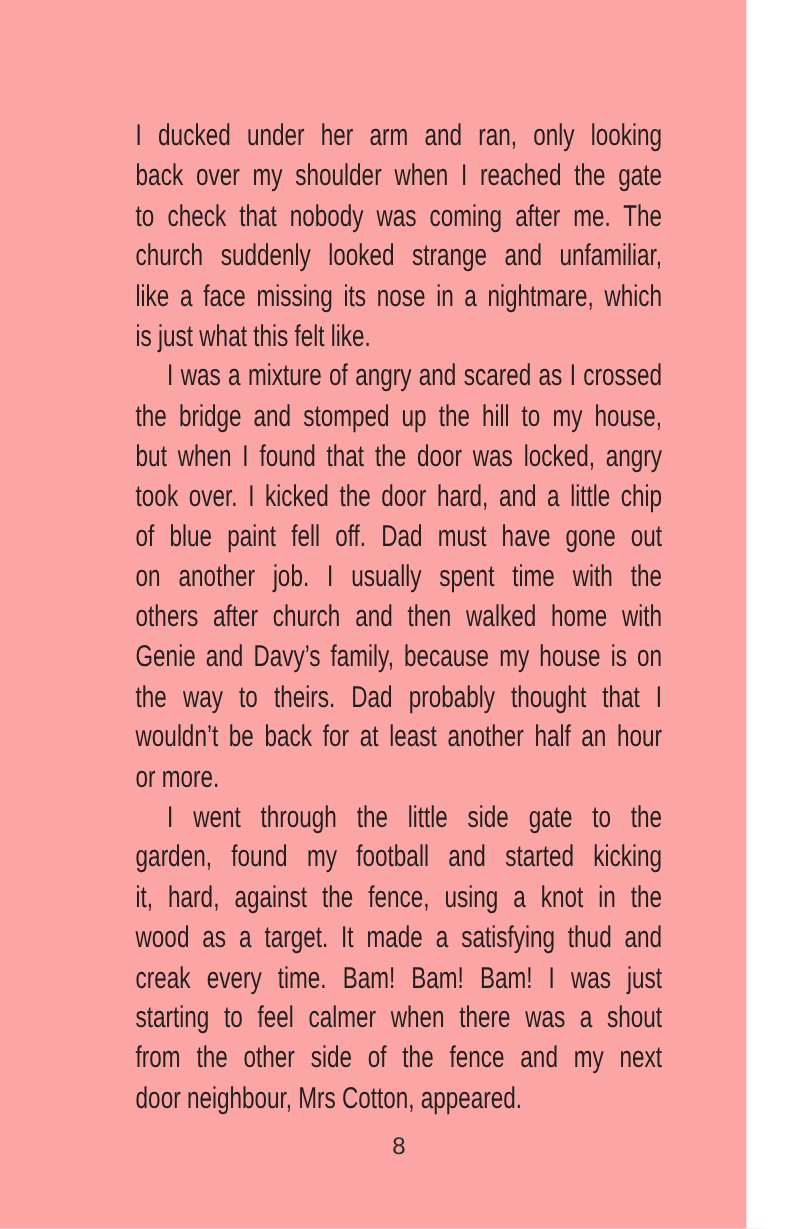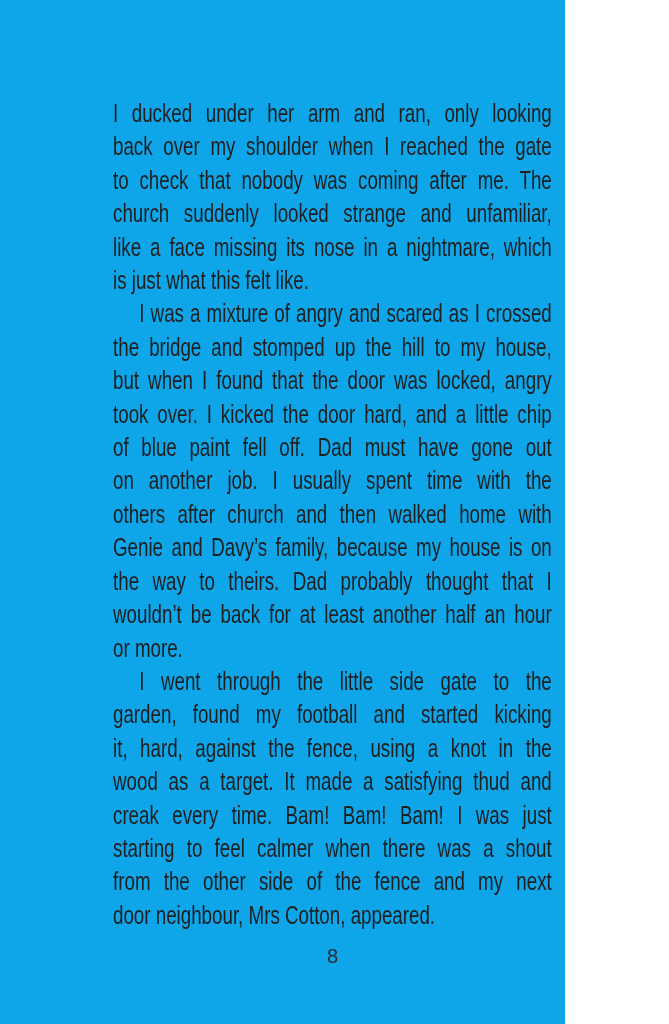--- a/index.html
+++ b/index.html
@@ -8,23 +8,23 @@
     overflow: hidden;
   }
   body {
     width: 669px;
     height: 1024px;
     background: #ffffff;
     font-family: "Liberation Sans", "DejaVu Sans", sans-serif;
   }
   .page {
     position: relative;
-    width: 565px;
+    width: 622px;
     height: 1024px;
-    background: #0ea5e9;
+    background: #fca5a5;
   }
   .text-block {
     position: absolute;
     left: 113px;
     top: 97px;
     width: 585px;
   }
   .para {
     margin: 0;
     padding: 0;

